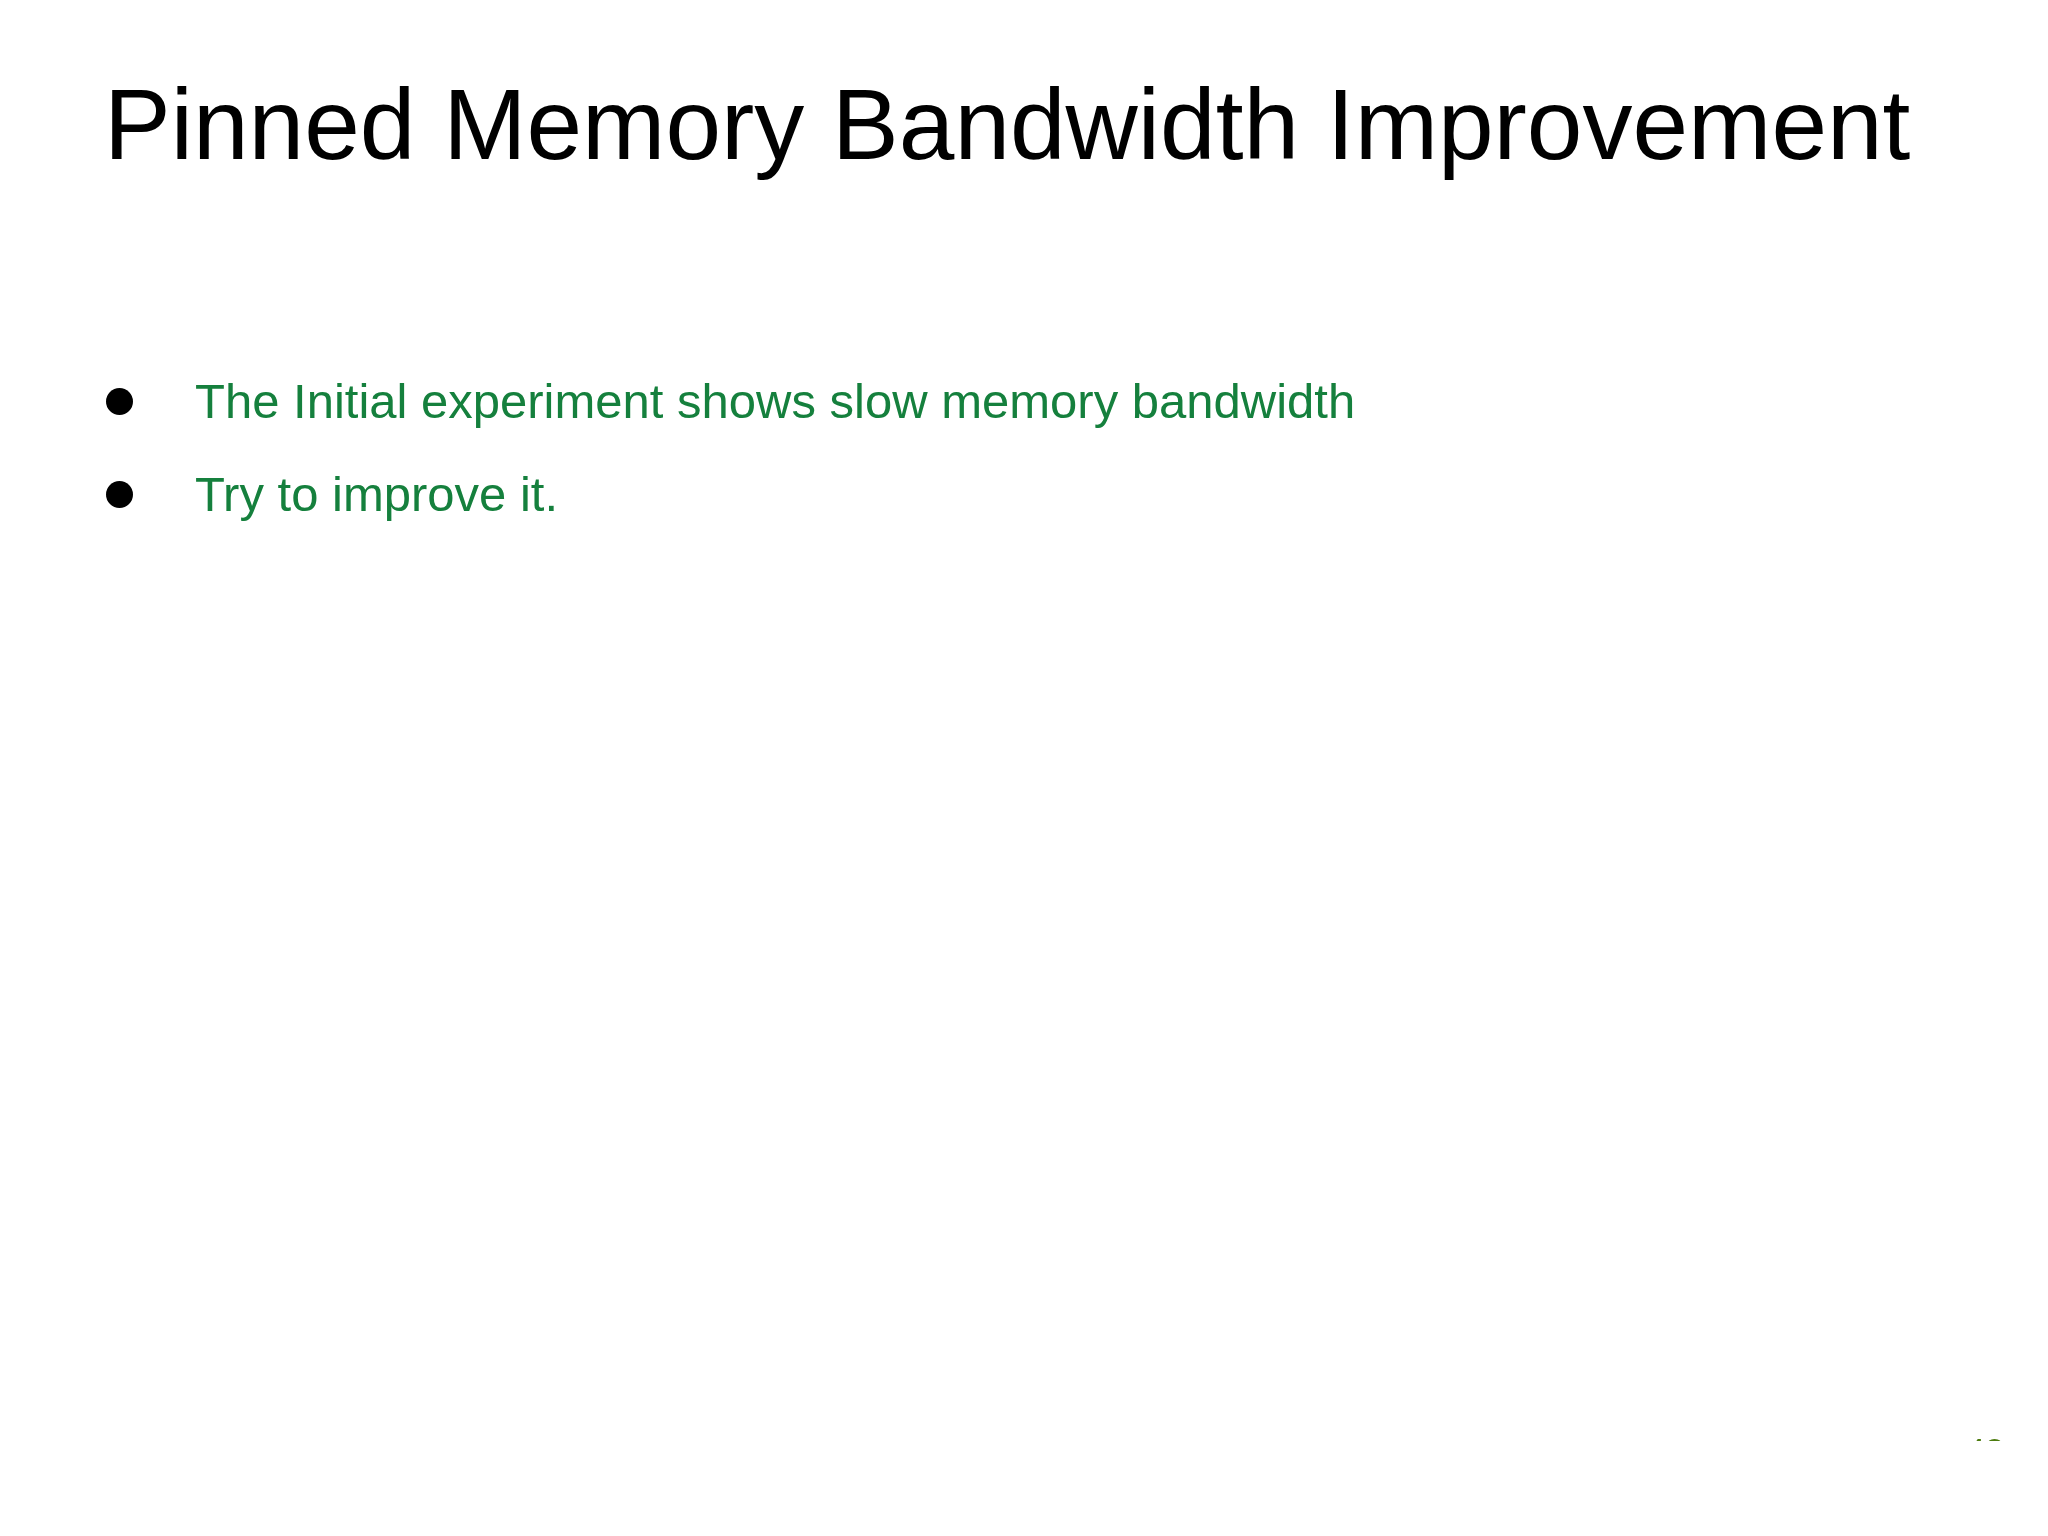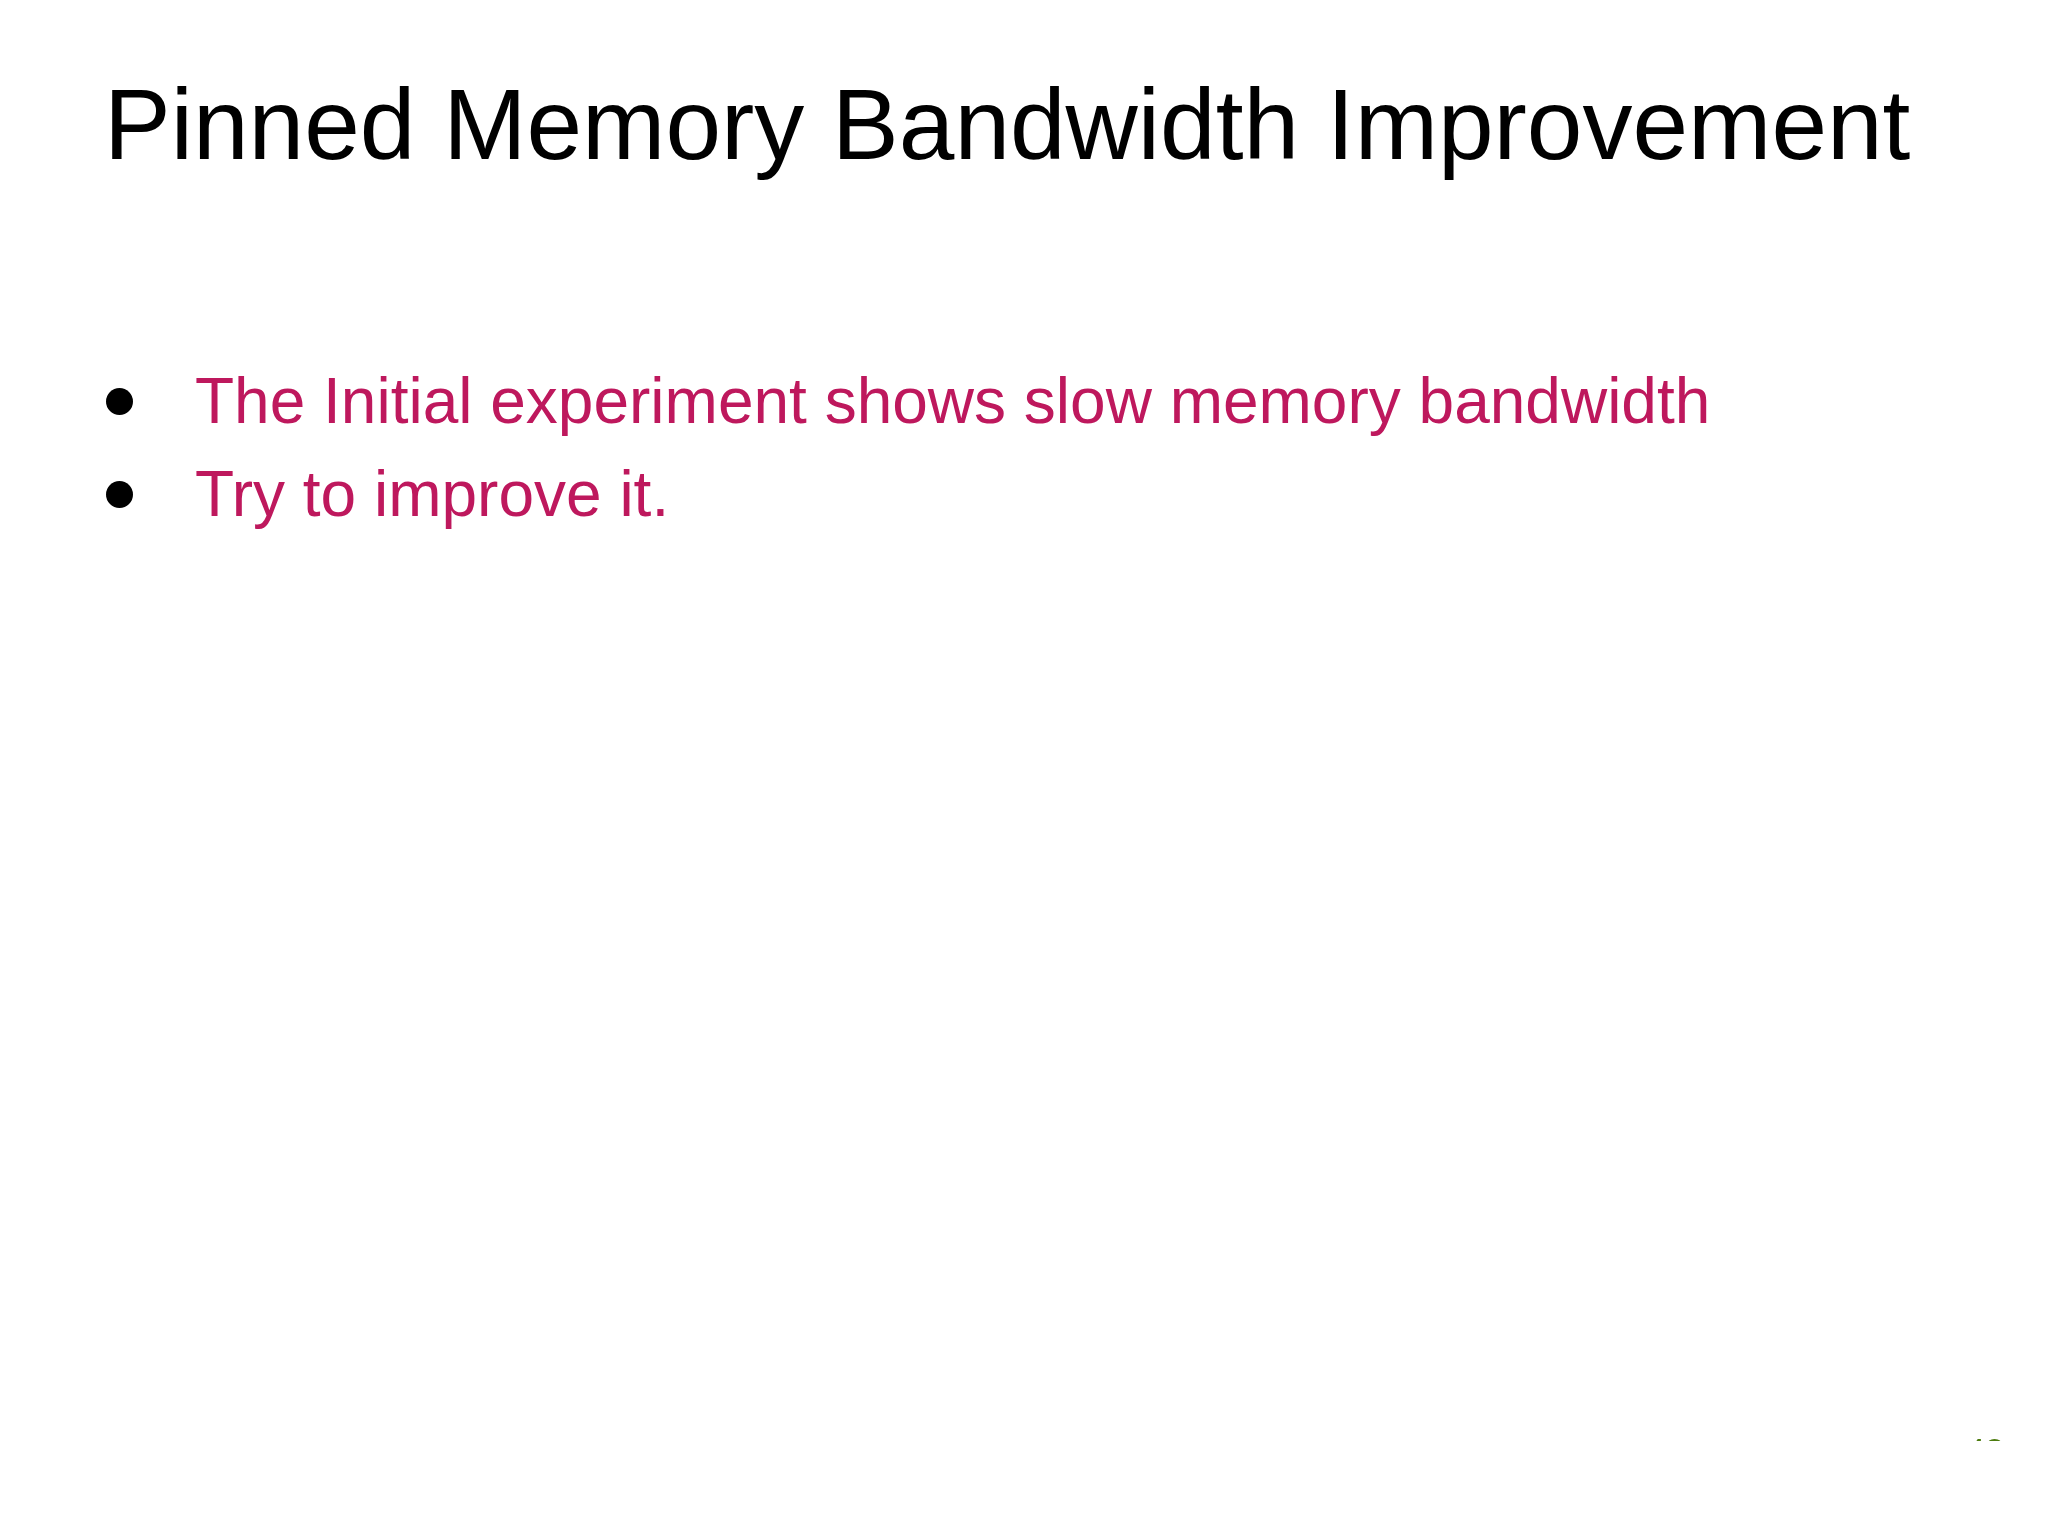--- a/index.html
+++ b/index.html
@@ -40,24 +40,24 @@
   .bullet-dot {
     position: absolute;
     left: 106px;
     top: 33px;
     width: 27px;
     height: 27px;
     border-radius: 50%;
     background: #000000;
   }
   .bullet-line {
-    font-size: 64px;
+    font-size: 49px;
     line-height: 93px;
     white-space: nowrap;
-    color: #be185d;
+    color: #15803d;
   }
   .seg-italic {
     font-style: italic;
   }
   .page-number {
     position: absolute;
     top: 1433px;
     right: 44px;
     font-size: 34px;
     line-height: 1;

